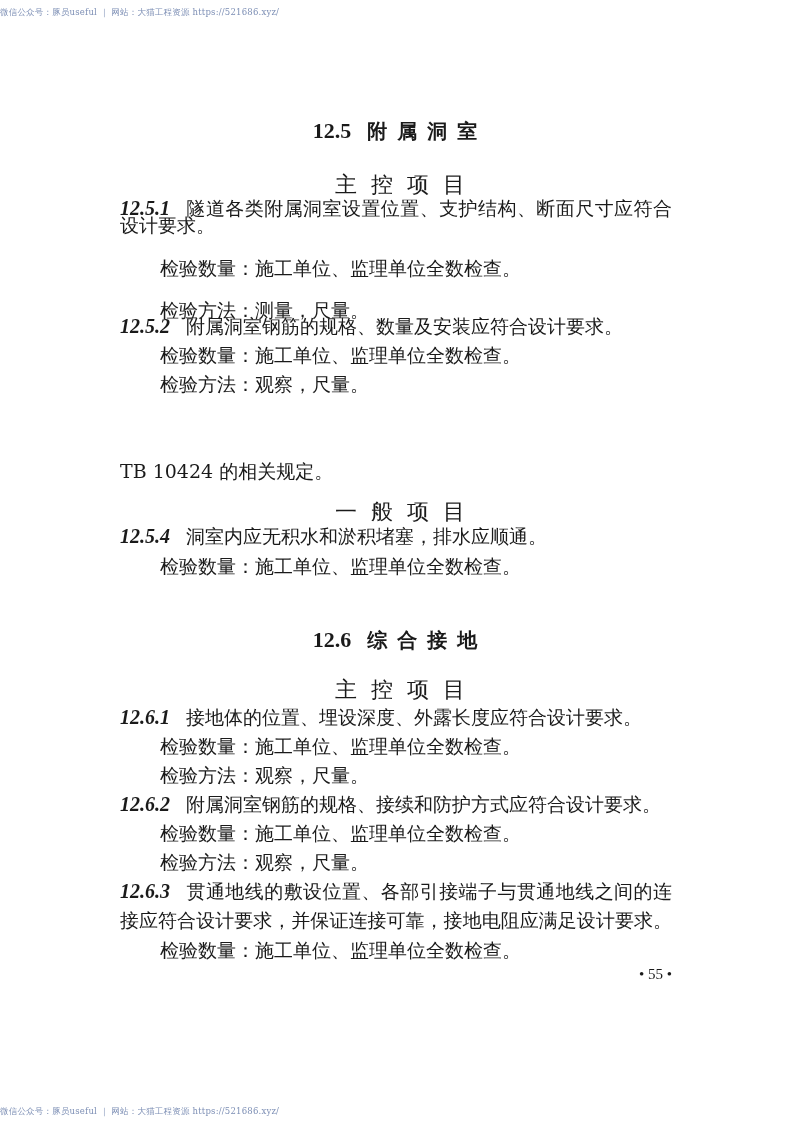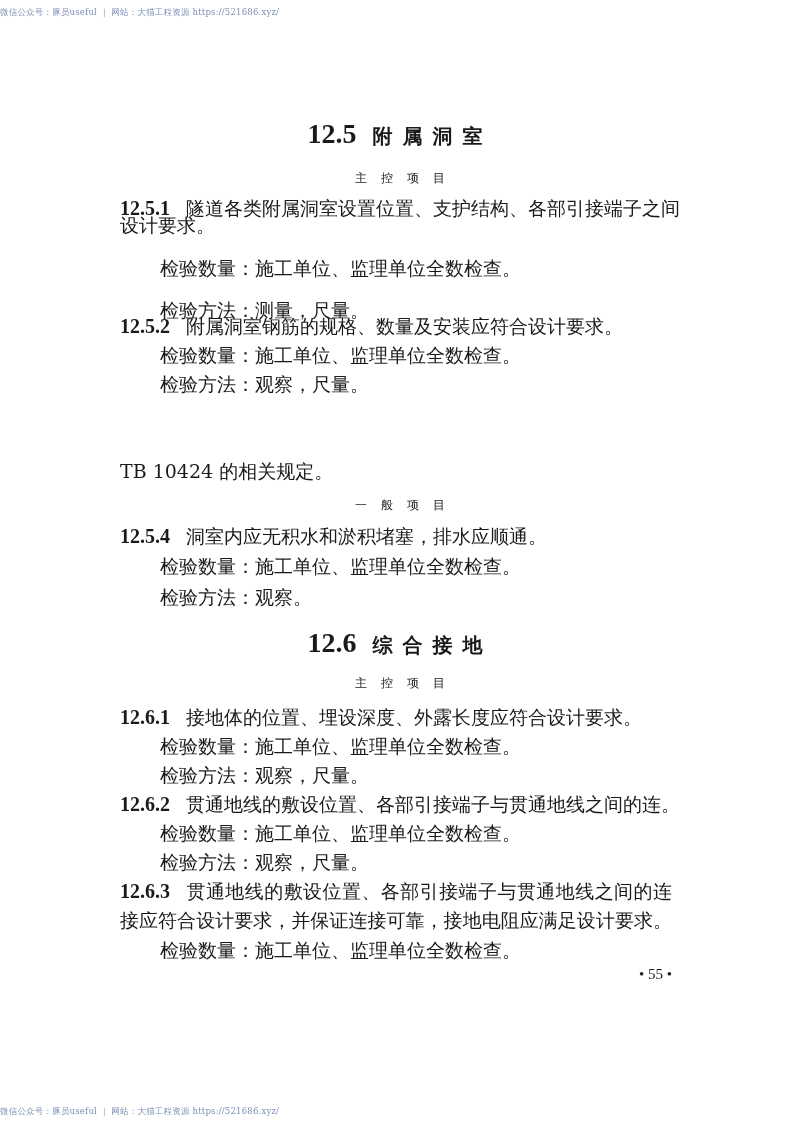--- a/index.html
+++ b/index.html
@@ -5,79 +5,78 @@
   html, body { margin: 0; padding: 0; }
   body { width: 800px; height: 1131px; background: #ffffff; position: relative; overflow: hidden;
          font-family: "DejaVu Serif", "Liberation Serif", serif; color: #1a1a1a; }
   .wm { position: absolute; left: 0; width: 800px; font-size: 8.5px;
         color: #7d8fb5; font-family: "DejaVu Serif", serif; letter-spacing: 0.2px; }
   .wm-top { top: 7px; }
   .wm-bottom { top: 1106px; }
   .page { position: absolute; left: 0; top: 0; width: 800px; height: 1131px; }
   .sec-title { position: absolute; left: 0; width: 800px; text-align: center; font-size: 20px;
                font-weight: bold; font-family: "DejaVu Sans", sans-serif; }
-  .sec-title .num { font-family: "Liberation Serif", serif; font-weight: bold; font-size: 28px; margin-right: 16px; }
+  .sec-title .num { font-family: "Liberation Serif", serif; font-weight: bold; font-size: 22px; margin-right: 16px; }
   .sec-title .name { letter-spacing: 10px; }
-  .sub-title { position: absolute; left: 0; width: 800px; text-align: center; font-size: 12px;
+  .sub-title { position: absolute; left: 0; width: 800px; text-align: center; font-size: 22px;
                letter-spacing: 14px; font-family: "DejaVu Sans", sans-serif; text-indent: 14px; }
   .line { position: absolute; left: 120px; width: 552px; font-size: 19px; line-height: 28px; white-space: nowrap; }
   .line.indent { left: 160px; width: 512px; }
-  .clause-num { font-family: "Liberation Serif", serif; font-weight: bold; font-size: 20px; margin-right: 16px; }
+  .clause-num { font-family: "Liberation Serif", serif; font-weight: bold; font-size: 20px; margin-right: 16px; font-style: italic; }
   .just { text-align: justify; text-align-last: justify; }
   .pagenum { position: absolute; top: 966px; left: 600px; width: 72px; font-size: 15px; text-align: right;
              font-family: "Liberation Serif", serif; }
 </style>
 </head>
 <body>
 
 <div class="wm wm-top">微信公众号：豚员useful ｜ 网站：大猫工程资源 https://521686.xyz/</div>
 
 <div class="page">
 
   <div class="sec-title" style="top:118px;">
     <span class="num">12.5</span><span class="name">附属洞室</span>
   </div>
   <div class="sub-title" style="top:170px;">主控项目</div>
 
   <div class="line just" style="top:194px;">
-    <span class="clause-num">12.5.1</span><span>隧道各类附属洞室设置位置、支护结构、各部引接端子之间</span>
+    <span class="clause-num">12.5.1</span><span>隧道各类附属洞室设置位置、支护结构、断面尺寸应符合</span>
   </div>
   <div class="line" style="top:212px;font-family:Liberation Serif, serif;">设计要求。</div>
   <div class="line indent" style="top:254px;">检验数量：施工单位、监理单位全数检查。</div>
   <div class="line indent" style="top:297px;font-family:Liberation Serif, serif;">检验方法：测量，尺量。</div>
 
   <div class="line" style="top:312px;">
     <span class="clause-num">12.5.2</span><span>附属洞室钢筋的规格、数量及安装应符合设计要求。</span>
   </div>
   <div class="line indent" style="top:341px;">检验数量：施工单位、监理单位全数检查。</div>
   <div class="line indent" style="top:370px;">检验方法：观察，尺量。</div>
 
   <div class="line" style="top:457px;">TB 10424 的相关规定。</div>
 
   <div class="sub-title" style="top:497px;">一般项目</div>
 
   <div class="line" style="top:522px;">
     <span class="clause-num">12.5.4</span><span>洞室内应无积水和淤积堵塞，排水应顺通。</span>
   </div>
   <div class="line indent" style="top:552px;">检验数量：施工单位、监理单位全数检查。</div>
-  <div class="line indent" style="top:583px;">检验方法：观察。</div>
 
   <div class="sec-title" style="top:627px;">
     <span class="num">12.6</span><span class="name">综合接地</span>
   </div>
   <div class="sub-title" style="top:675px;">主控项目</div>
 
   <div class="line" style="top:703px;">
     <span class="clause-num">12.6.1</span><span>接地体的位置、埋设深度、外露长度应符合设计要求。</span>
   </div>
   <div class="line indent" style="top:732px;">检验数量：施工单位、监理单位全数检查。</div>
   <div class="line indent" style="top:761px;">检验方法：观察，尺量。</div>
 
   <div class="line" style="top:790px;">
-    <span class="clause-num">12.6.2</span><span>贯通地线的敷设位置、各部引接端子与贯通地线之间的连。</span>
+    <span class="clause-num">12.6.2</span><span>附属洞室钢筋的规格、接续和防护方式应符合设计要求。</span>
   </div>
   <div class="line indent" style="top:819px;">检验数量：施工单位、监理单位全数检查。</div>
   <div class="line indent" style="top:848px;">检验方法：观察，尺量。</div>
 
   <div class="line just" style="top:877px;">
     <span class="clause-num">12.6.3</span><span>贯通地线的敷设位置、各部引接端子与贯通地线之间的连</span>
   </div>
   <div class="line just" style="top:906px;">接应符合设计要求，并保证连接可靠，接地电阻应满足设计要求。</div>
   <div class="line indent" style="top:936px;">检验数量：施工单位、监理单位全数检查。</div>
 

